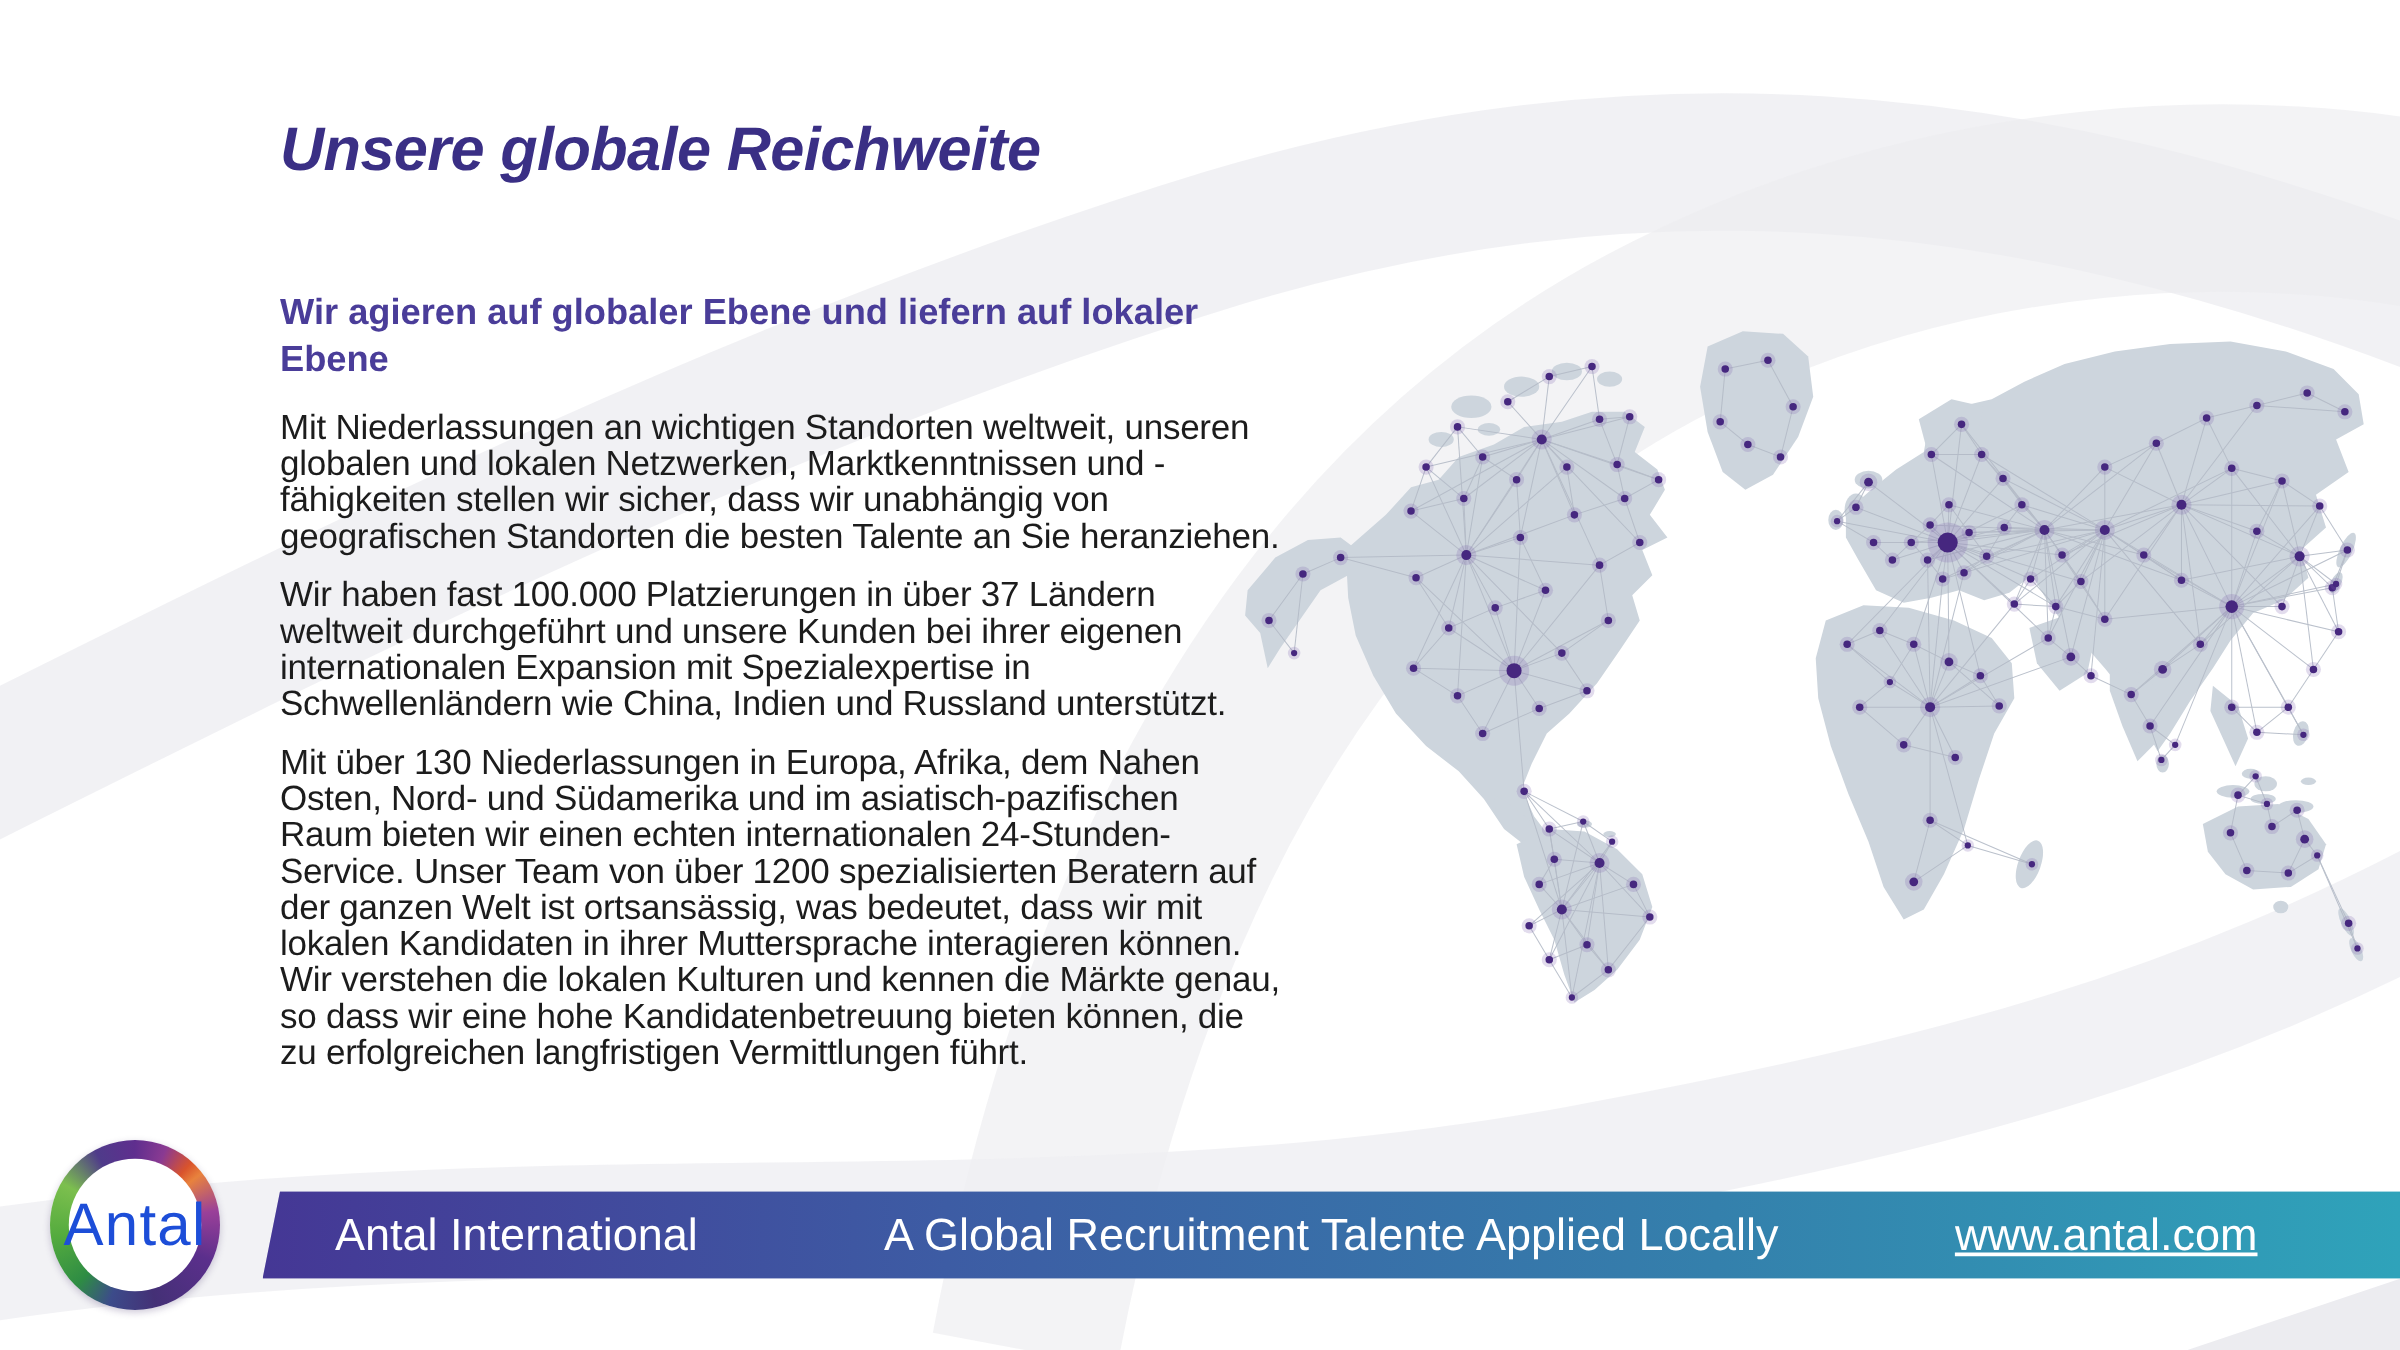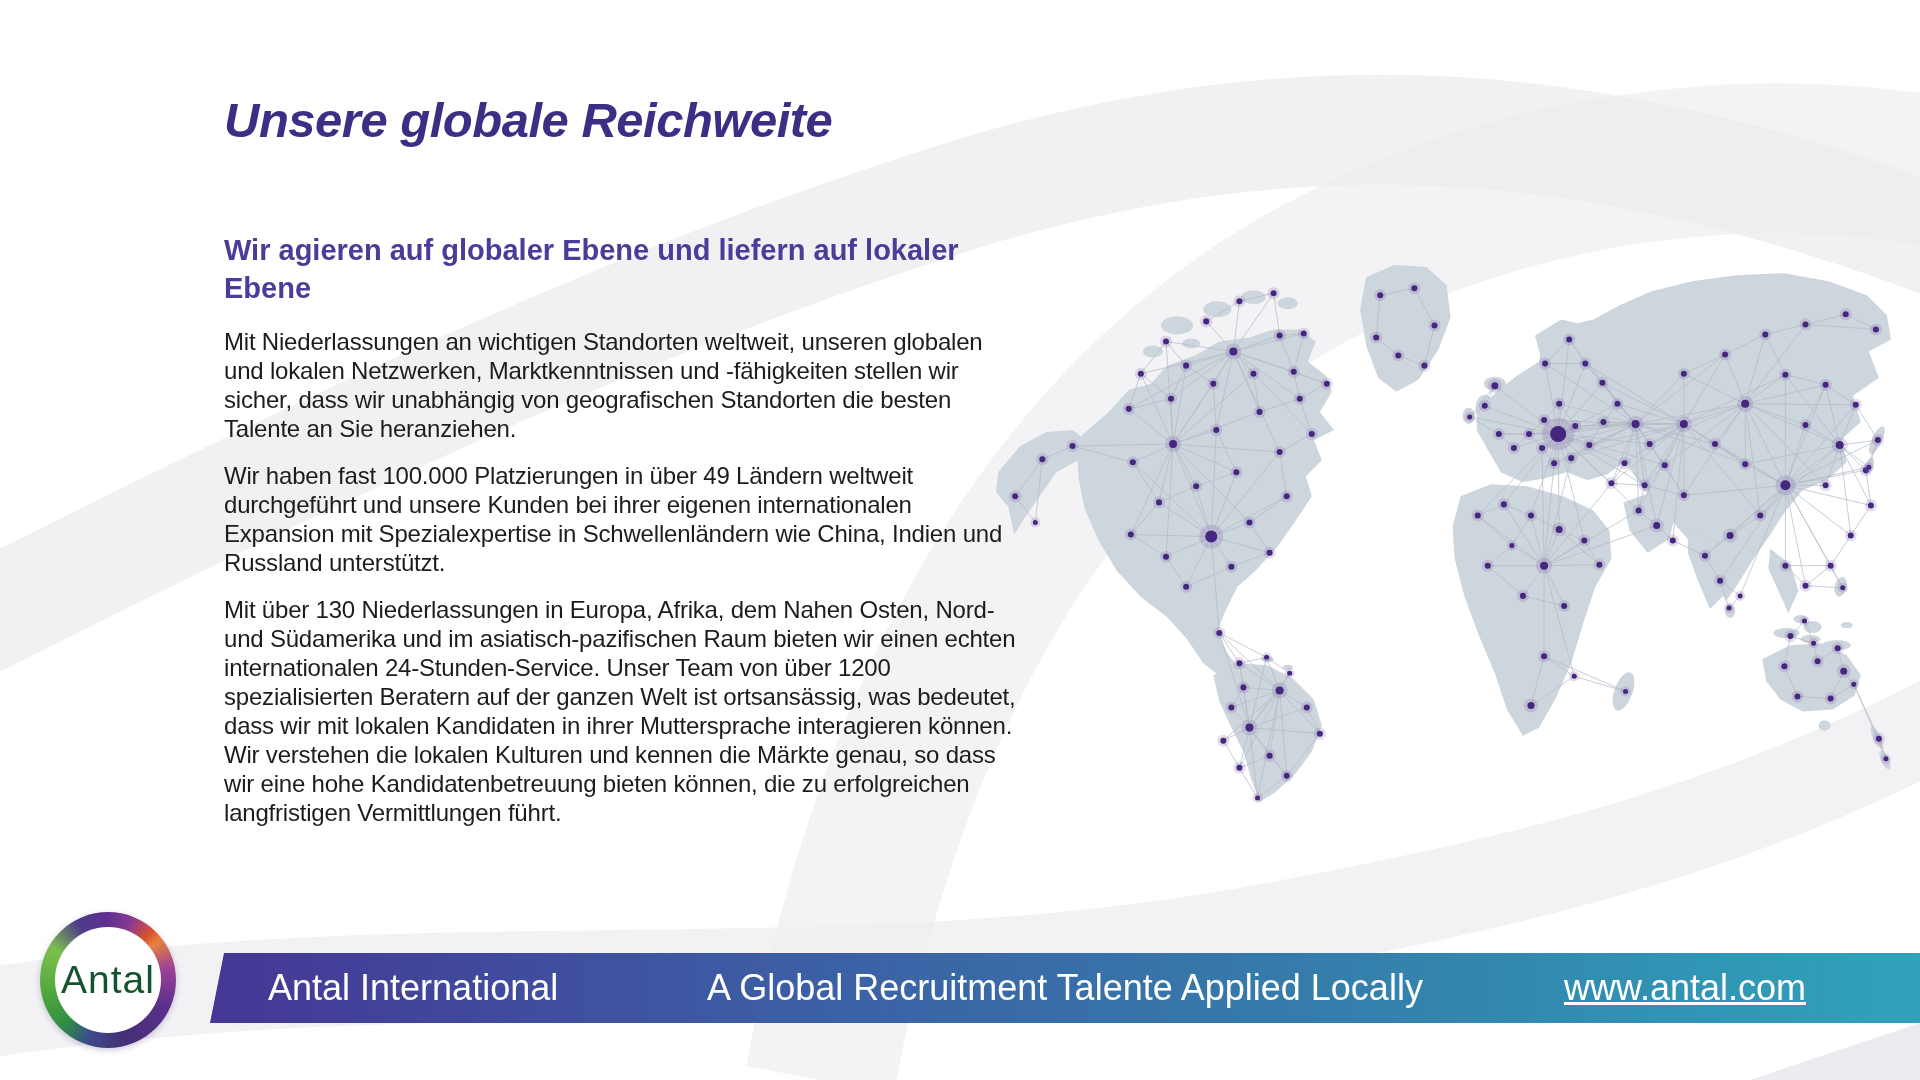--- a/index.html
+++ b/index.html
@@ -15,21 +15,21 @@
     font-size:49px;font-weight:bold;font-style:italic;letter-spacing:-0.5px;
     color:var(--title-purple,#3a2f85);
   }
   
   .text-col{position:absolute;left:224px;top:232px;width:800px;}
   .heading{
     margin:0 0 20px 0;font-size:29px;font-weight:bold;line-height:1.3;
     color:var(--heading-purple,#4a3d99);max-width:745px;
   }
   .para{
-    margin:0 0 18px 0;font-size:24px;line-height:29px;letter-spacing:-0.2px;
+    margin:0 0 18px 0;font-size:28px;line-height:29px;letter-spacing:-0.2px;
     color:var(--body-text,#1c1c1c);
   }
   
   .map-wrap{position:absolute;left:980px;top:232px;width:915px;height:585px;}
   .map-wrap svg{width:100%;height:100%;}
   .land path,.land ellipse{fill:var(--map-land,#cdd5dd);}
   
   .footer-bar{
     position:absolute;left:210px;right:0;top:953px;height:70px;
     background:linear-gradient(90deg,var(--f-left,#453795) 0%,#3d5ca4 32%,#3480ac 68%,var(--f-right,#2fa3ba) 100%);
@@ -52,39 +52,39 @@
       #5f2e8e 0deg,#8a3a92 22deg,#d9532c 42deg,#e8823d 52deg,
       #9a4099 80deg,#5b2f8c 115deg,#443076 165deg,#3c4b8a 198deg,
       #2e8c44 224deg,#54ab3e 262deg,#7cbf4e 300deg,#4f3b8a 332deg,#5f2e8e 360deg);
     display:flex;align-items:center;justify-content:center;
     box-shadow:0 2px 6px rgba(60,40,100,0.25);
   }
   .logo .inner{
     width:106px;height:106px;border-radius:50%;background:#ffffff;
     display:flex;align-items:center;justify-content:center;
   }
-  .logo .inner span{font-size:39px;color:#14532d;letter-spacing:1px;}
+  .logo .inner span{font-size:48px;color:#1d4ed8;letter-spacing:1px;}
 </style>
 </head>
 <body>
 
 <div class="slide">
 
   <svg class="bg" viewBox="0 0 1920 1080" aria-hidden="true">
     <path d="M -60 640 C 300 460, 620 300, 980 190 C 1300 95, 1600 110, 1960 250" fill="none" stroke="#f0f0f3" stroke-width="110" opacity="0.9"></path>
     <path d="M 820 1080 C 880 760, 1020 420, 1340 260 C 1560 150, 1800 140, 1980 180" fill="none" stroke="#ededf0" stroke-width="150" opacity="0.65"></path>
     <path d="M -60 1020 C 420 940, 820 1010, 1260 930 C 1560 875, 1760 820, 1980 700" fill="none" stroke="#efeff2" stroke-width="90" opacity="0.8"></path>
   </svg>
 
   <h1 class="title">Unsere globale Reichweite</h1>
 
   <div class="text-col">
     <h2 class="heading">Wir agieren auf globaler Ebene und liefern auf lokaler Ebene</h2>
     <p class="para">Mit Niederlassungen an wichtigen Standorten weltweit, unseren globalen und lokalen Netzwerken, Marktkenntnissen und -fähigkeiten stellen wir sicher, dass wir unabhängig von geografischen Standorten die besten Talente an Sie heranziehen.</p>
-    <p class="para">Wir haben fast 100.000 Platzierungen in über 49 Ländern weltweit durchgeführt und unsere Kunden bei ihrer eigenen internationalen Expansion mit Spezialexpertise in Schwellenländern wie China, Indien und Russland unterstützt.</p>
+    <p class="para">Wir haben fast 100.000 Platzierungen in über 37 Ländern weltweit durchgeführt und unsere Kunden bei ihrer eigenen internationalen Expansion mit Spezialexpertise in Schwellenländern wie China, Indien und Russland unterstützt.</p>
     <p class="para">Mit über 130 Niederlassungen in Europa, Afrika, dem Nahen Osten, Nord- und Südamerika und im asiatisch-pazifischen Raum bieten wir einen echten internationalen 24-Stunden-Service. Unser Team von über 1200 spezialisierten Beratern auf der ganzen Welt ist ortsansässig, was bedeutet, dass wir mit lokalen Kandidaten in ihrer Muttersprache interagieren können. Wir verstehen die lokalen Kulturen und kennen die Märkte genau, so dass wir eine hohe Kandidatenbetreuung bieten können, die zu erfolgreichen langfristigen Vermittlungen führt.</p>
   </div>
 
   <div class="map-wrap">
     <svg viewBox="0 0 910 580" aria-hidden="true">
       <g class="land">
 
         <path d="M 18 238 L 40 212 L 66 198 L 92 196 L 108 208 L 98 226 L 76 238 L 62 258 L 44 284 L 34 300 L 28 272 L 16 258 Z"></path>
 
         <path d="M 96 206 L 128 178 L 148 156 L 170 150 L 186 132 L 214 122 L 238 108 L 268 104 L 292 96 L 318 96 L 334 108 L 326 128 L 344 142 L 350 158 L 338 178 L 352 196 L 332 206 L 340 226 L 324 242 L 330 262 L 314 286 L 296 312 L 274 336 L 256 352 L 244 376 L 236 396 L 246 418 L 258 434 L 240 442 L 222 428 L 206 404 L 186 382 L 160 362 L 136 336 L 118 306 L 104 274 L 98 244 Z"></path>

